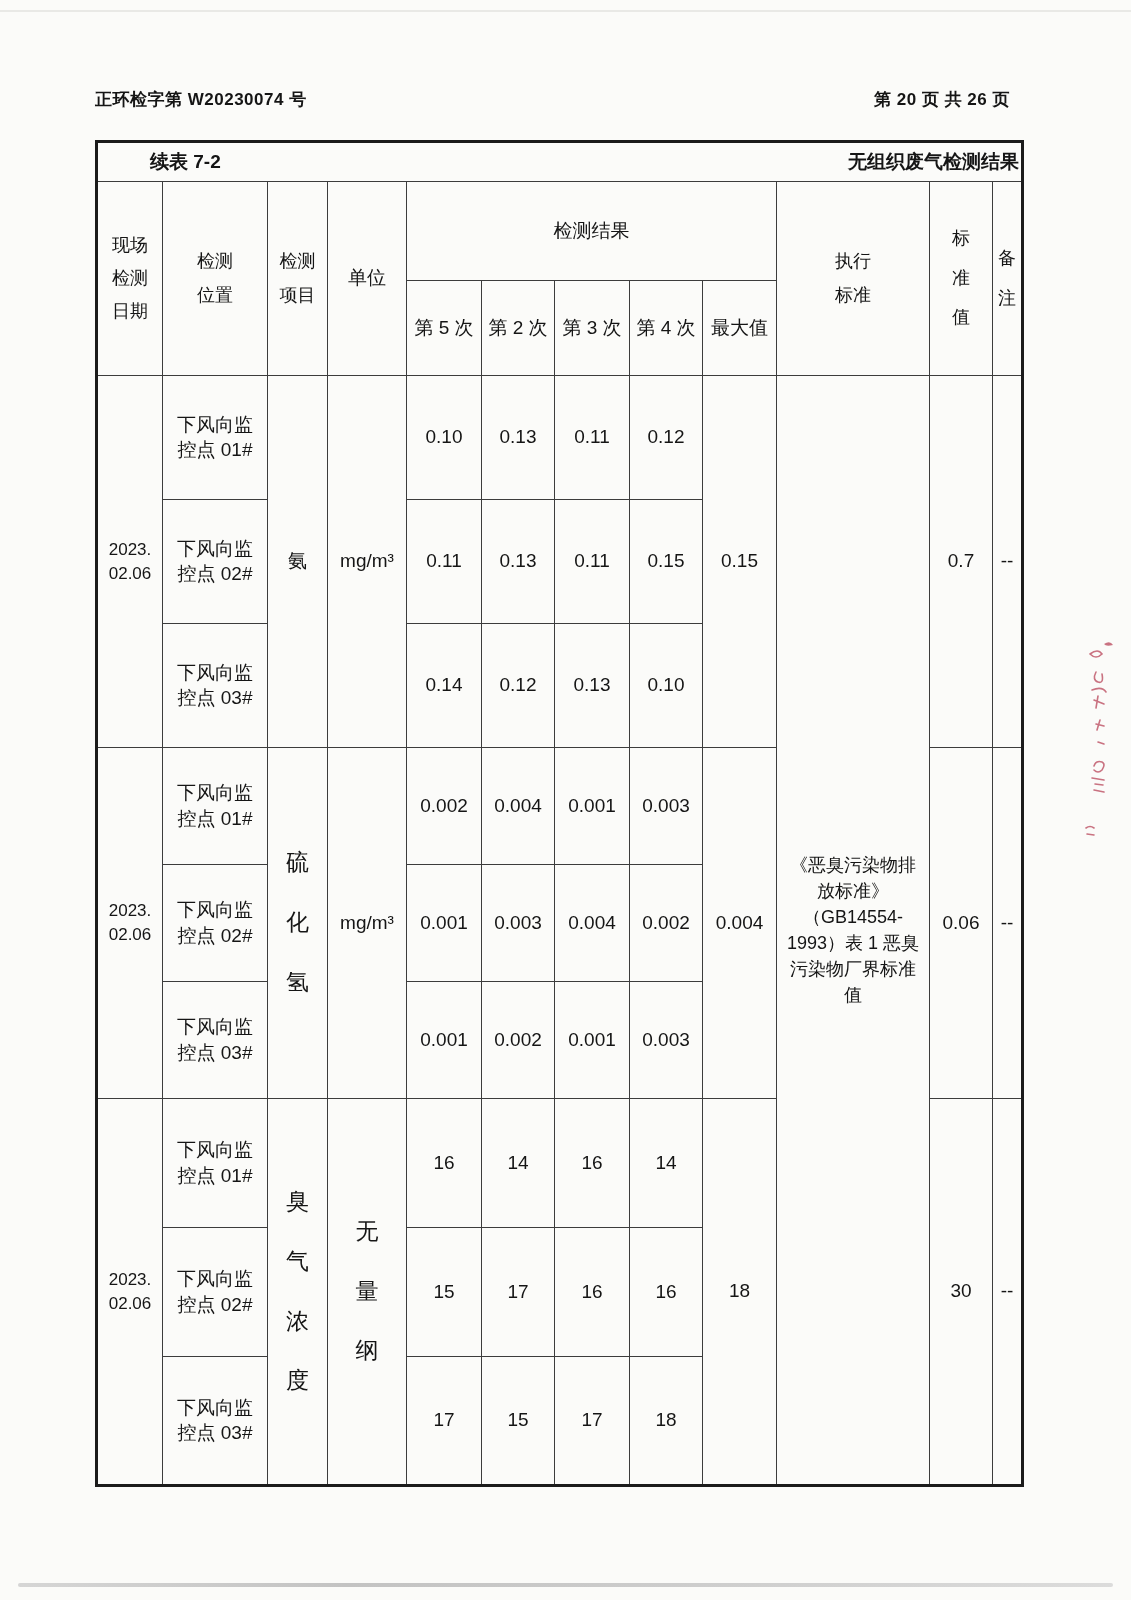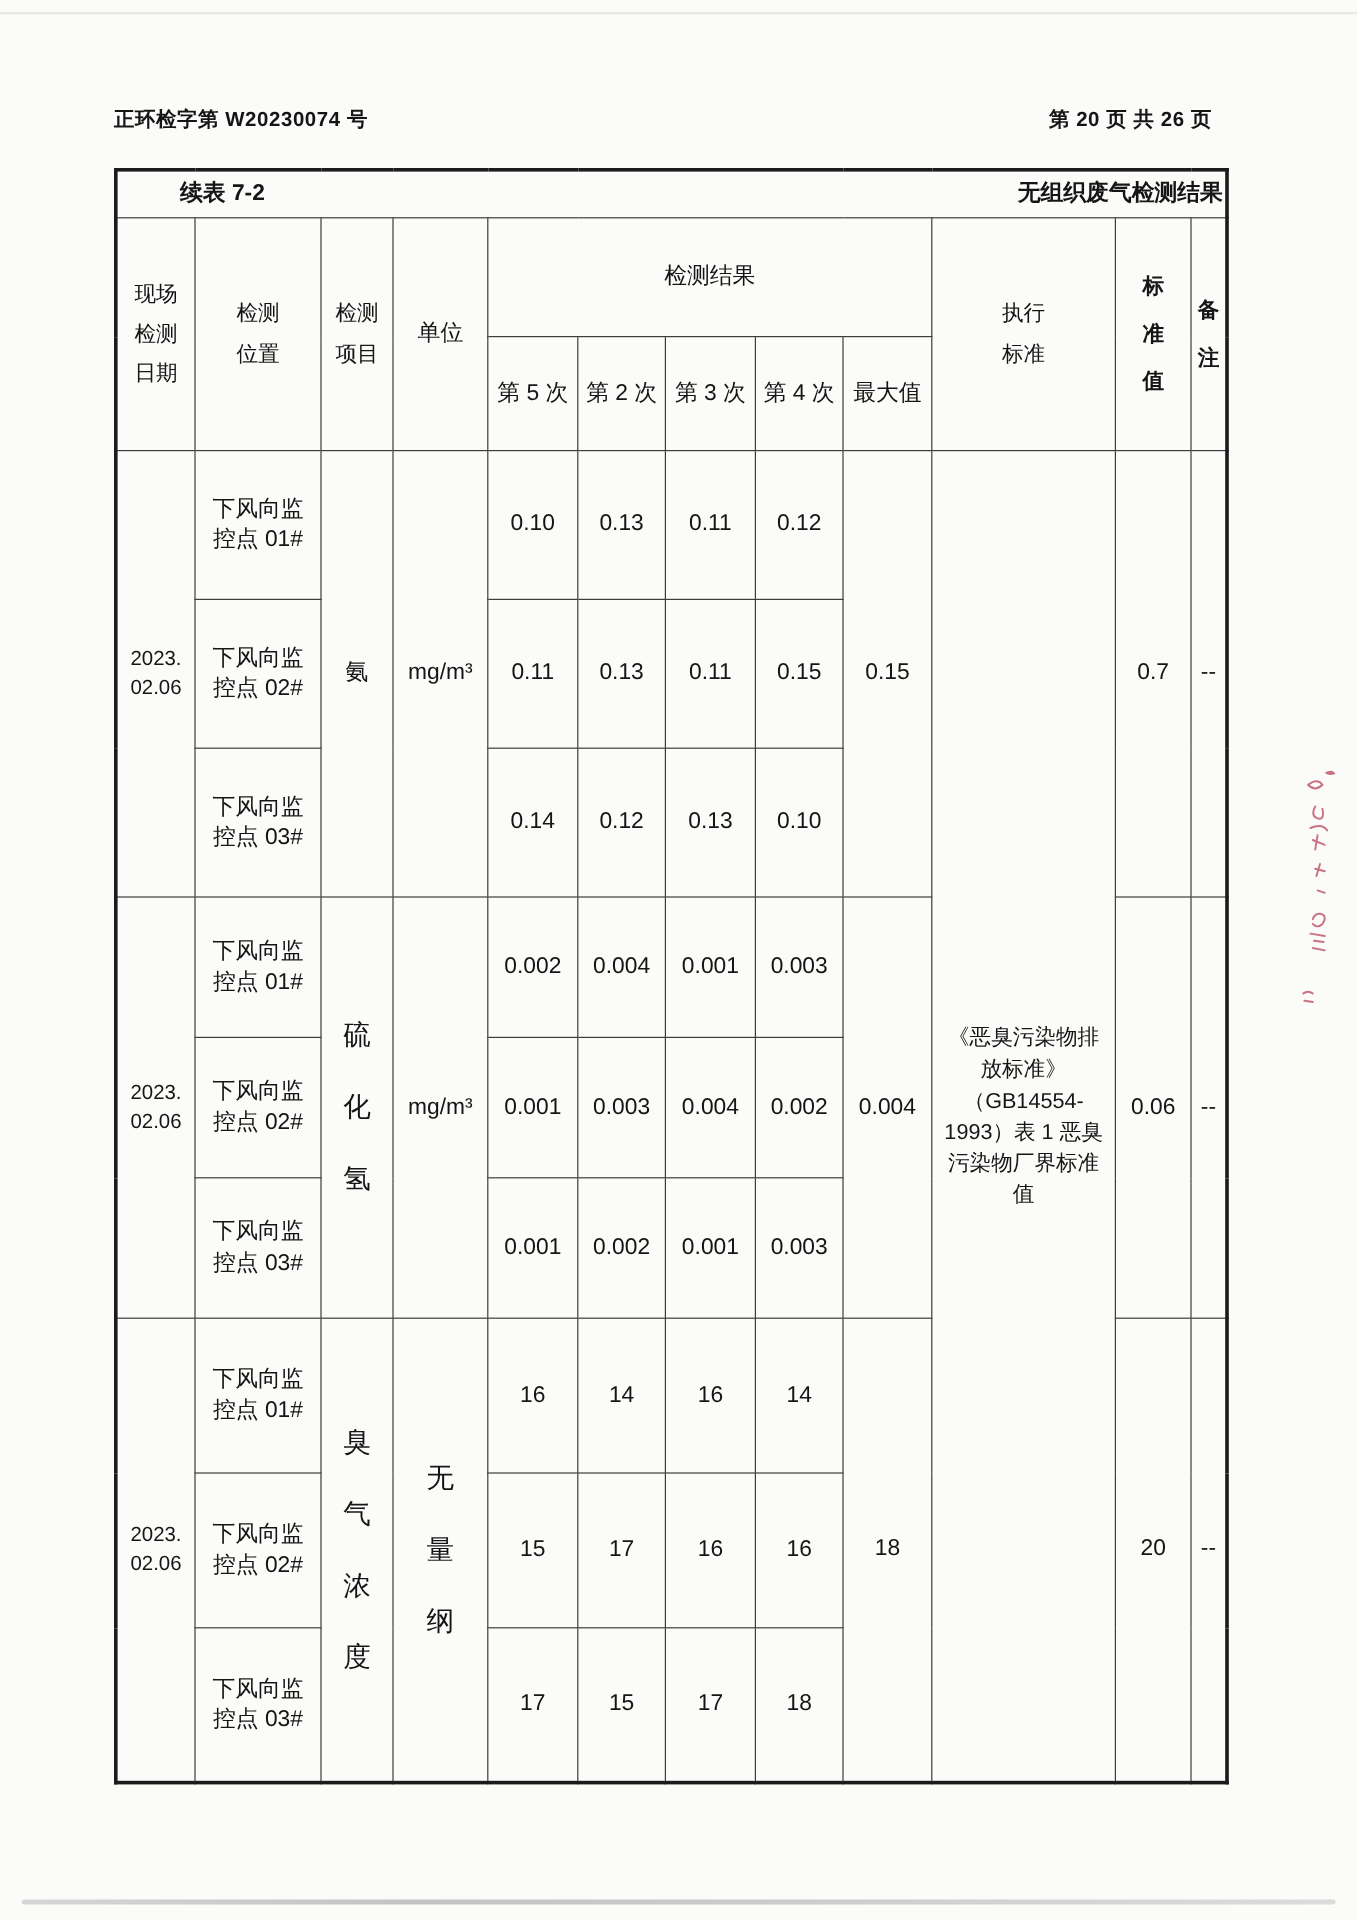--- a/index.html
+++ b/index.html
@@ -39,21 +39,21 @@
 
   tr.hrow1{height:99px;}
   tr.hrow2{height:95px;}
   tr.r-a{height:124px;}
   tr.r-b{height:117px;}
   tr.r-c{height:129px;}
 
   .hd{font-size:18px;}
   
   .v2{display:inline-block;width:2.3em;line-height:1.85;word-break:break-all;font-size:18px;}
-  .vh{display:inline-block;width:1.15em;line-height:2.2;word-break:break-all;font-size:18px;font-weight:bold;}
+  .vh{display:inline-block;width:1.15em;line-height:2.2;word-break:break-all;font-size:18px;}
   .v1{display:inline-block;width:1.15em;line-height:2.6;word-break:break-all;font-size:23px;}
   .date{display:inline-block;width:48px;word-break:break-all;font-size:17px;line-height:1.4;}
   .loc{display:inline-block;width:88px;font-size:19px;line-height:1.35;}
   .exec{display:inline-block;width:142px;font-size:18px;line-height:1.45;}
   .num{font-size:19px;}
 
   .red-mark{position:absolute;left:1082px;top:638px;opacity:.8;}
 </style>
 </head>
 <body>
@@ -167,21 +167,21 @@
   <tr class="r-c">
     <td rowspan="3"><span class="date">2023.02.06</span></td>
     <td><span class="loc">下风向监控点 01#</span></td>
     <td rowspan="3"><span class="v1">臭气浓度</span></td>
     <td rowspan="3"><span class="v1">无量纲</span></td>
     <td class="num">16</td>
     <td class="num">14</td>
     <td class="num">16</td>
     <td class="num">14</td>
     <td rowspan="3" class="num">18</td>
-    <td rowspan="3" class="num">20</td>
+    <td rowspan="3" class="num">30</td>
     <td rowspan="3">--</td>
   </tr>
   <tr class="r-c">
     <td><span class="loc">下风向监控点 02#</span></td>
     <td class="num">15</td>
     <td class="num">17</td>
     <td class="num">16</td>
     <td class="num">16</td>
   </tr>
   <tr class="r-c">

